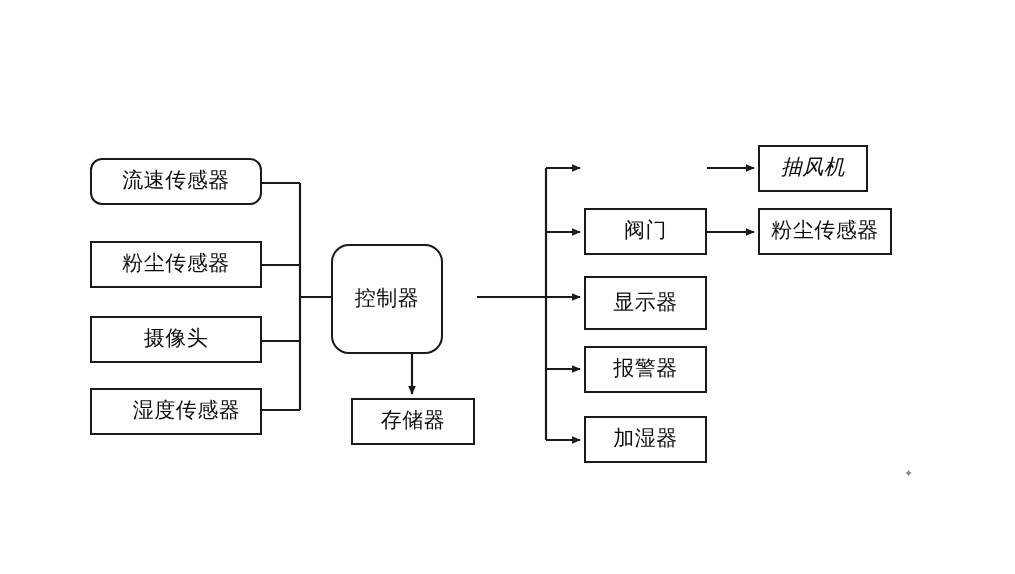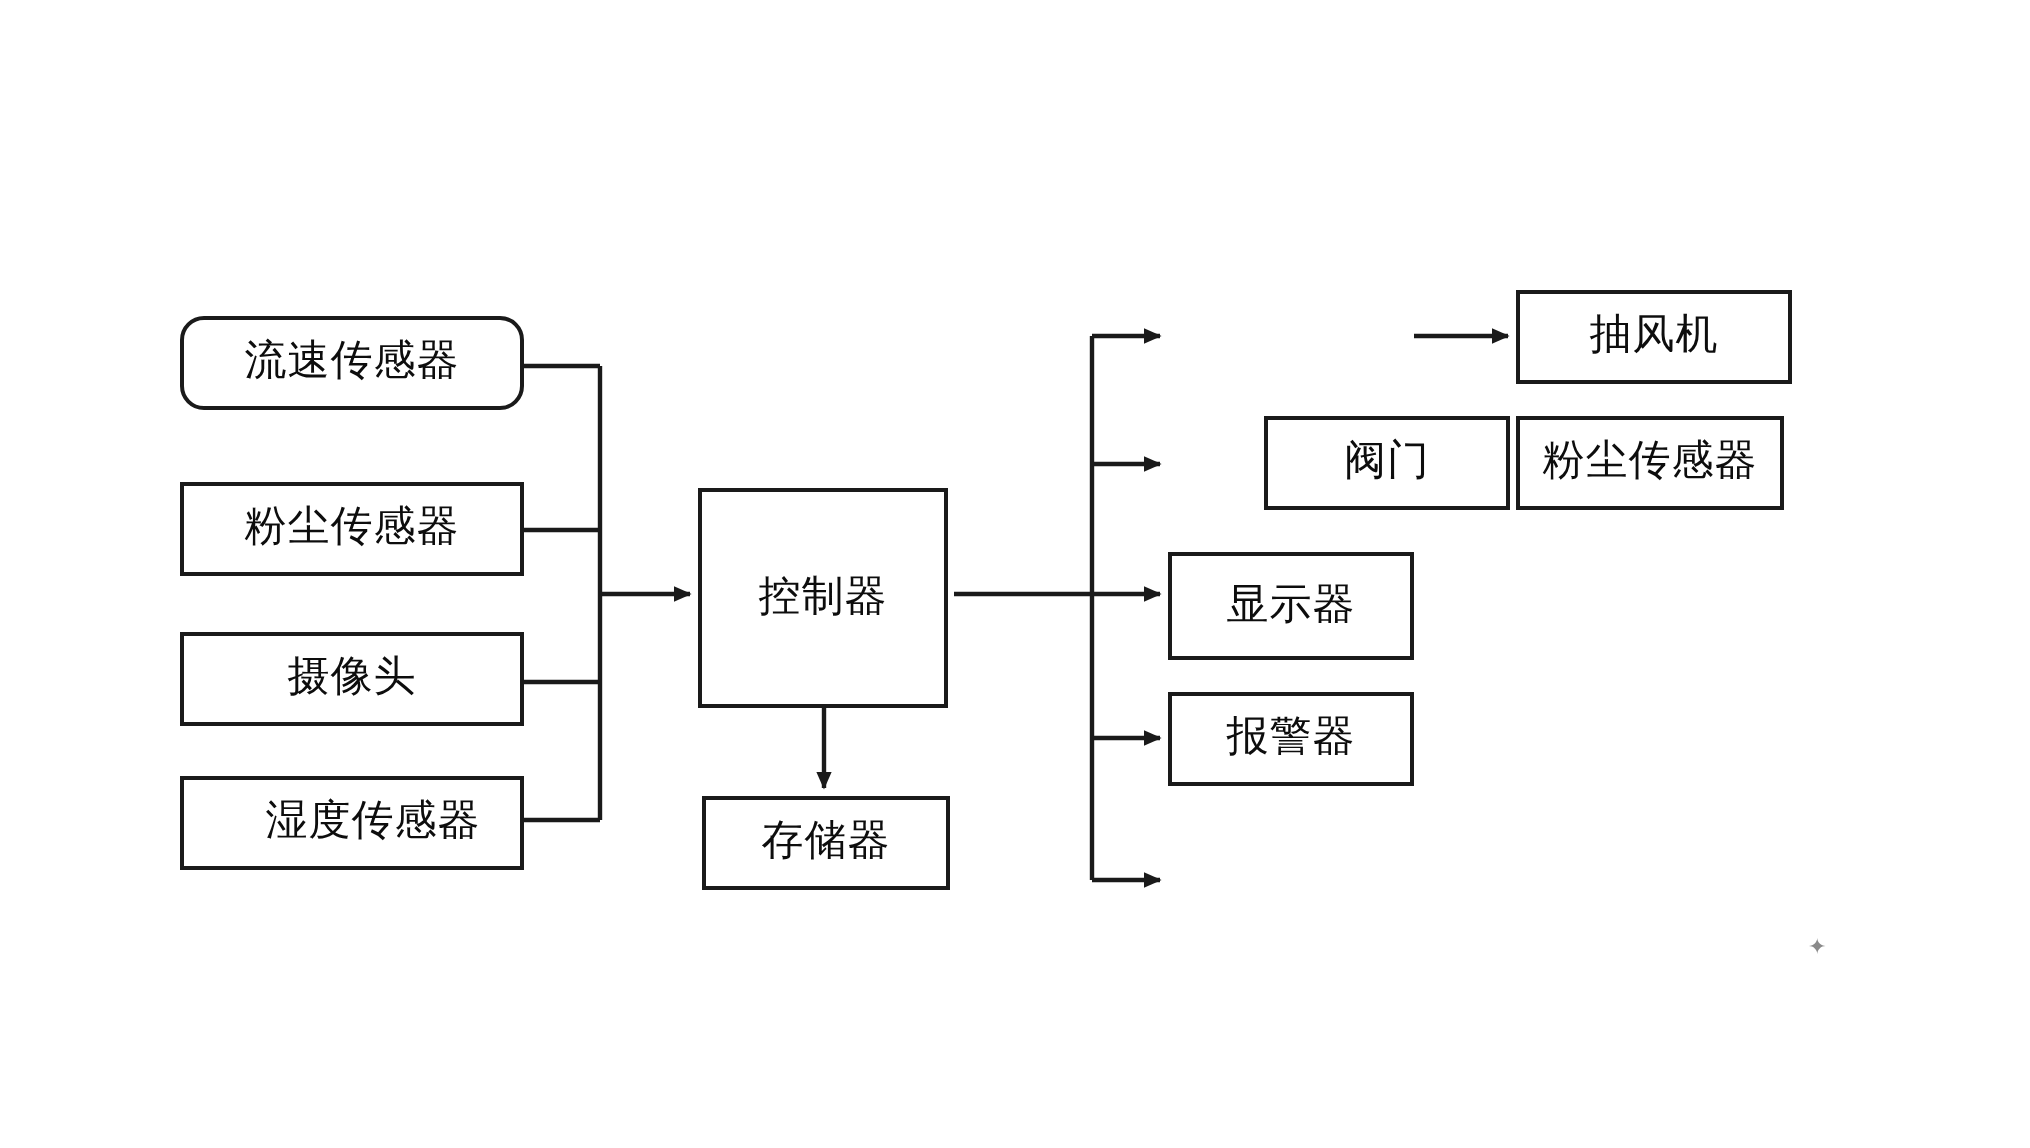--- a/index.html
+++ b/index.html
@@ -101,38 +101,41 @@
   <div class="node" style="left:90px;  top:241px; width:172px; height:47px;">
     <span class="lbl">粉尘传感器</span>
   </div>
   <div class="node" style="left:90px;  top:316px; width:172px; height:47px;">
     <span class="lbl">摄像头</span>
   </div>
   <div class="node" style="left:90px;  top:388px; width:172px; height:47px;padding-left:21px;">
     <span class="lbl">湿度传感器</span>
   </div>
 
-  <div class="node" style="left:349px; top:244px; width:125px; height:110px;">
+  <div class="node" style="left:331px; top:244px; width:112px; height:110px;border-radius:18px;">
     <span class="lbl">控制器</span>
   </div>
   <div class="node" style="left:351px; top:398px; width:124px; height:47px;align-items:center;">
     <span class="lbl">存储器</span>
   </div>
 
-  <div class="node" style="left:584px; top:208px; width:123px; height:47px;margin-left:48px;">
+  <div class="node" style="left:584px; top:208px; width:123px; height:47px;">
     <span class="lbl">阀门</span>
   </div>
   <div class="node" style="left:584px; top:276px; width:123px; height:54px;">
     <span class="lbl">显示器</span>
   </div>
   <div class="node" style="left:584px; top:346px; width:123px; height:47px;">
     <span class="lbl">报警器</span>
   </div>
+  <div class="node" style="left:584px; top:416px; width:123px; height:47px;">
+    <span class="lbl">加湿器</span>
+  </div>
 
-  <div class="node" style="left:758px; top:145px; width:138px; height:47px;">
+  <div class="node" style="left:758px; top:145px; width:110px; height:47px;font-style:italic;">
     <span class="lbl">抽风机</span>
   </div>
   <div class="node" style="left:758px; top:208px; width:134px; height:47px;">
     <span class="lbl">粉尘传感器</span>
   </div>
 
   <div class="cursor-mark" style="left:904px; top:469px;">✦</div>
 
 </div>
 

